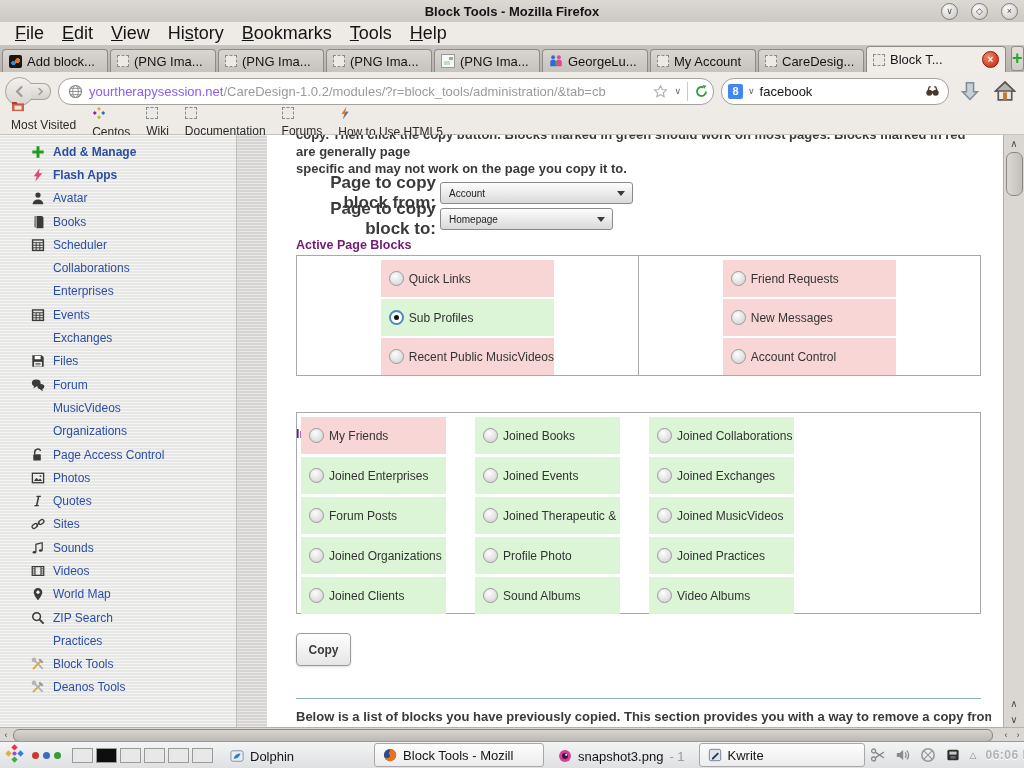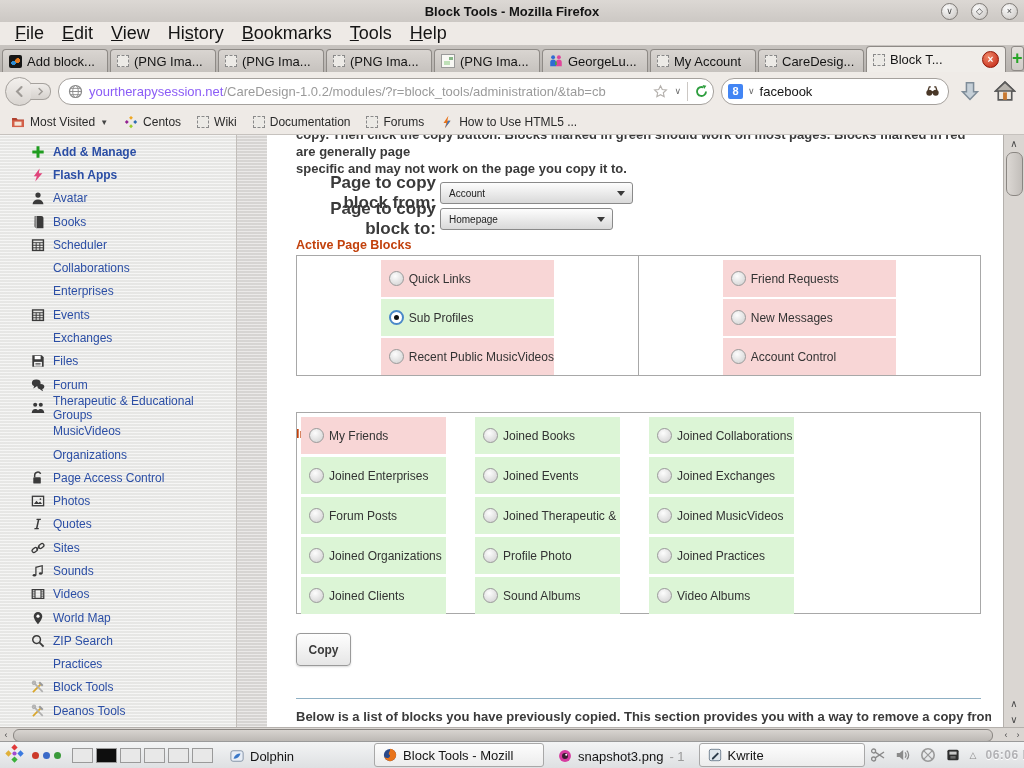--- a/index.html
+++ b/index.html
@@ -71,21 +71,21 @@
   .gicon{width:15px;height:15px;border-radius:2px;background:#4285f4;color:#fff;font-size:11px;
     font-weight:bold;display:flex;align-items:center;justify-content:center;flex:none;}
   .search-value{flex:1;color:#141414;}
   .toolbtn{width:28px;height:28px;display:flex;align-items:center;justify-content:center;flex:none;}
   .toolbtn svg{width:22px;height:22px;}
 
   
   #bookmarksbar{position:absolute;top:110px;left:0;right:0;height:25px;background:#eeeae6;
     border-bottom:1px solid #c6c2be;box-sizing:border-box;display:flex;align-items:center;
     padding-left:4px;gap:2px;font-size:12px;color:#2a2a2a;}
-  .bm{display:flex;align-items:center;gap:5px;padding:2px 7px;white-space:nowrap;}
+  .bm{display:flex;align-items:flex-start;gap:5px;padding:2px 7px;white-space:nowrap;flex-direction:column;}
   .bm .tbi svg{width:14px;height:14px;}
   .bm-chevron{font-size:8px;color:#444;}
 
   
   #viewport{position:absolute;top:135px;left:0;width:1024px;height:592px;background:#fff;overflow:hidden;}
   #sidebar{position:absolute;left:0;top:0;width:237px;height:592px;box-sizing:border-box;
     background:#ececea;border-right:1px solid #c2beba;padding-top:5px;
     background-image:repeating-linear-gradient(180deg,rgba(255,255,255,.5) 0 1px,rgba(0,0,0,.025) 1px 3px);}
   .sb-item{height:23.3px;display:flex;align-items:center;padding-left:29px;gap:7px;
     font-size:12px;color:#2b4ea5;}
@@ -102,21 +102,21 @@
   .form-row.r1{top:38px;}
   .form-row.r2{top:64px;justify-content:flex-end;}
   .form-label{display:inline-block;width:140px;text-align:right;font-weight:bold;font-size:17px;margin-right:4px;}
   .sel{height:22px;box-sizing:border-box;border:1px solid #8a8a8a;border-radius:3px;
     background:linear-gradient(#fdfdfd,#d9d9d9);display:flex;align-items:center;
     padding:0 22px 0 8px;position:relative;font-size:10px;color:#222;}
   .sel::after{content:"";position:absolute;right:7px;top:8px;border-left:4px solid transparent;
     border-right:4px solid transparent;border-top:5px solid #3a3a3a;}
   .sel.from{width:193px;}
   .sel.to{width:173px;}
-  .section-heading{position:absolute;left:29px;font-weight:bold;font-size:12.5px;color:#c2410c;}
+  .section-heading{position:absolute;left:29px;font-weight:bold;font-size:12.5px;color:#701a75;}
   .h-active{top:103px;}
   .h-inactive{top:264px;margin-top:28px;}
   #active-box{position:absolute;left:29px;top:120px;width:685px;height:121px;box-sizing:border-box;
     border:1px solid #a8a8a8;display:flex;}
   .act-pane{width:342px;box-sizing:border-box;display:flex;flex-direction:column;align-items:center;
     padding-top:4px;gap:2px;}
   .act-pane.left{border-right:1px solid #a8a8a8;}
   #inactive-box{position:absolute;left:29px;top:277px;width:685px;height:202px;box-sizing:border-box;
     border:1px solid #a8a8a8;padding:4px;display:grid;grid-template-columns:repeat(3,170px);
     grid-auto-rows:37px;gap:3px 4px;align-content:start;}
@@ -634,28 +634,20 @@
 
         <div class="sb-item">
           <span class="sb-ic ic-chat">
             <svg viewBox="0 0 16 16" class="icsvg" style="width: 14px; height: 14px;">
               <use href="#i-chat"></use>
             </svg>
           </span>
           <span class="sb-label">Forum</span>
         </div>
 
-        <div class="sb-item">
-          <span class="sb-ic ic-people">
-            <svg viewBox="0 0 16 16" class="icsvg" style="width: 14px; height: 14px;">
-              <use href="#i-people"></use>
-            </svg>
-          </span>
-          <span class="sb-label">Therapeutic &amp; Educational Groups</span>
-        </div>
 
         <div class="sb-item">
           <span class="sb-ic ic-none"></span>
           <span class="sb-label">MusicVideos</span>
         </div>
 
         <div class="sb-item">
           <span class="sb-ic ic-none"></span>
           <span class="sb-label">Organizations</span>
         </div>

